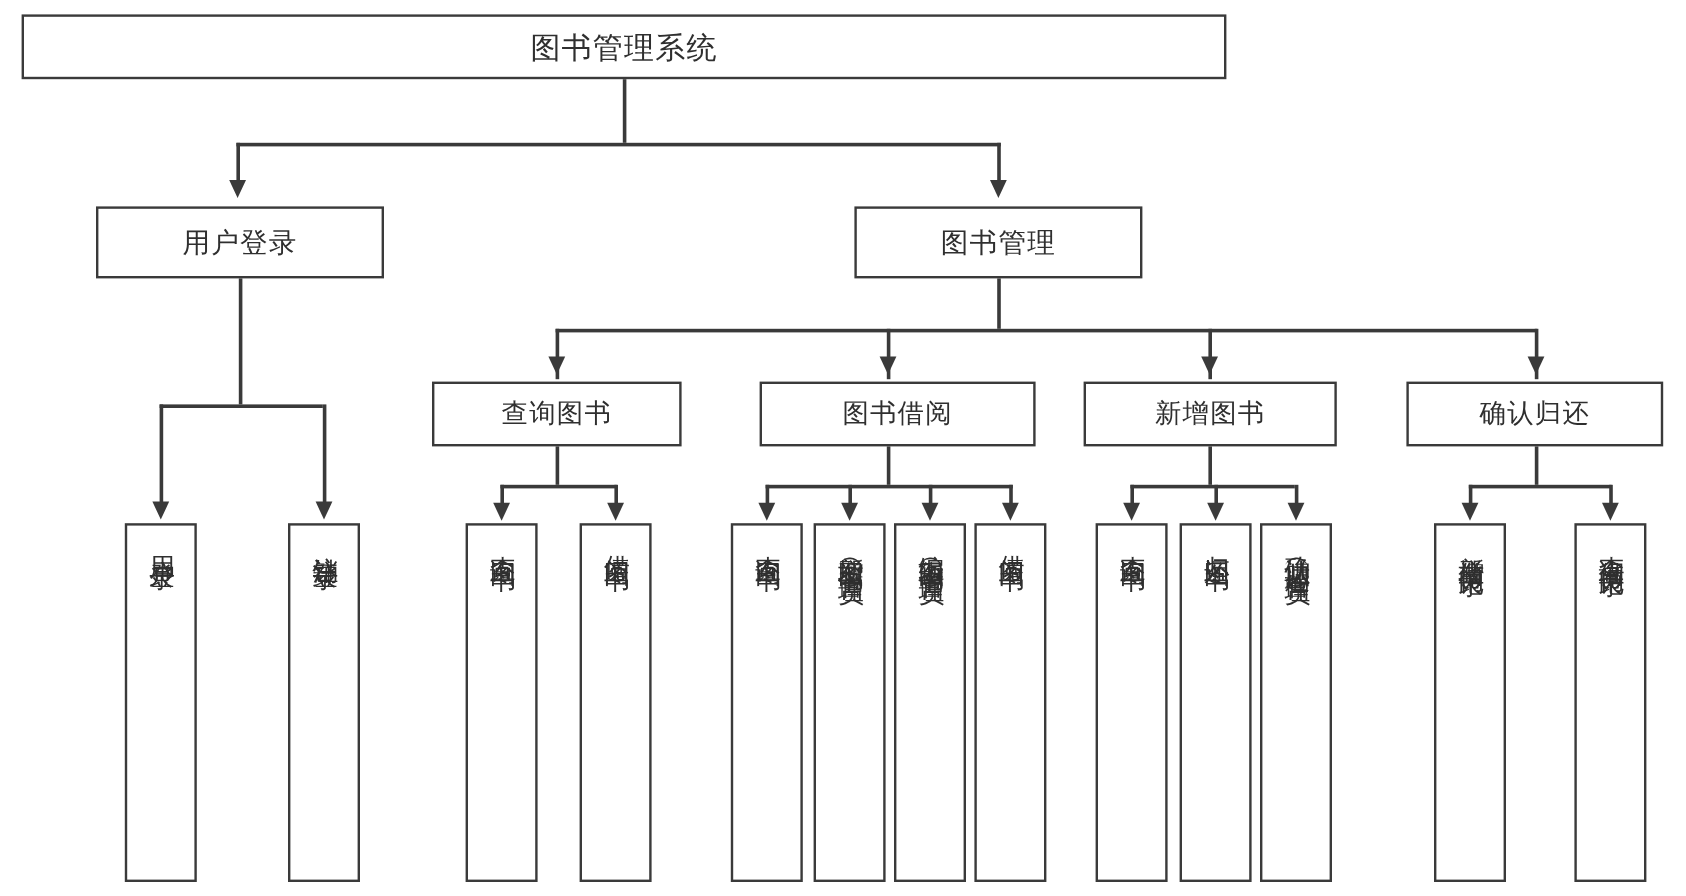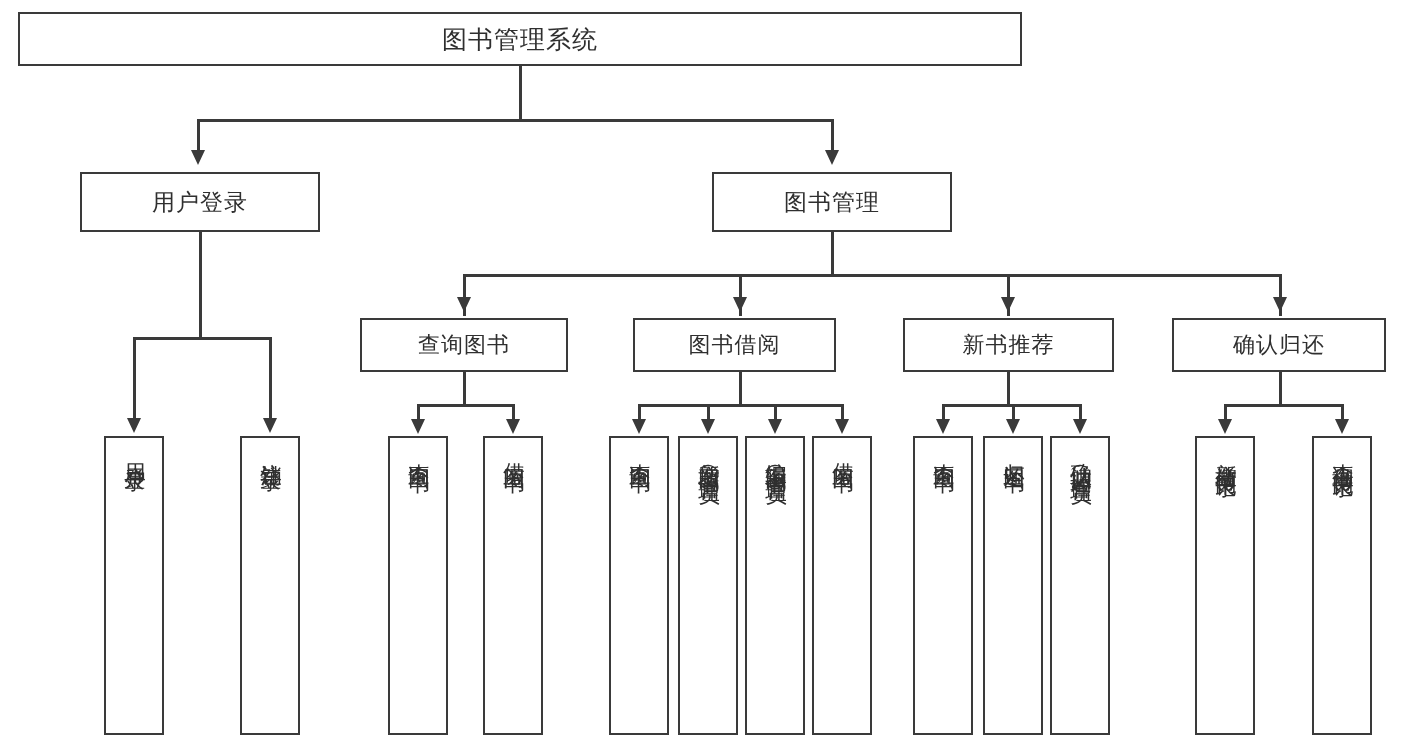--- a/index.html
+++ b/index.html
@@ -125,25 +125,25 @@
   <div class="edge vline" style="left:739px; top:274px; width:2.5px; height:42px;"></div>
   <div class="arrow" style="left:733px; top:297px;"></div>
   <div class="edge vline" style="left:1007px; top:274px; width:2.5px; height:42px;"></div>
   <div class="arrow" style="left:1001px; top:297px;"></div>
   <div class="edge vline" style="left:1279px; top:274px; width:2.5px; height:42px;"></div>
   <div class="arrow" style="left:1273px; top:297px;"></div>
 
   <div class="node level3" style="left:360px; top:318px; width:208px; height:54px;">
     <span class="hlabel">查询图书</span>
   </div>
-  <div class="node level3" style="left:633px; top:318px; width:203px; height:54px;">
+  <div class="node level3" style="left:633px; top:318px; width:230px; height:54px;">
     <span class="hlabel">图书借阅</span>
   </div>
   <div class="node level3" style="left:903px; top:318px; width:211px; height:54px;">
-    <span class="hlabel">新书推荐</span>
+    <span class="hlabel">新增图书</span>
   </div>
   <div class="node level3" style="left:1172px; top:318px; width:214px; height:54px;">
     <span class="hlabel">确认归还</span>
   </div>
 
   <div class="edge vline" style="left:463px; top:372px; width:2.5px; height:32px;"></div>
   <div class="edge hline" style="left:417px; top:404px; width:97px; height:2.5px;"></div>
   <div class="edge vline" style="left:417px; top:404px; width:2.5px; height:18px;"></div>
   <div class="arrow" style="left:411px; top:419px;"></div>
   <div class="edge vline" style="left:512px; top:404px; width:2.5px; height:18px;"></div>

